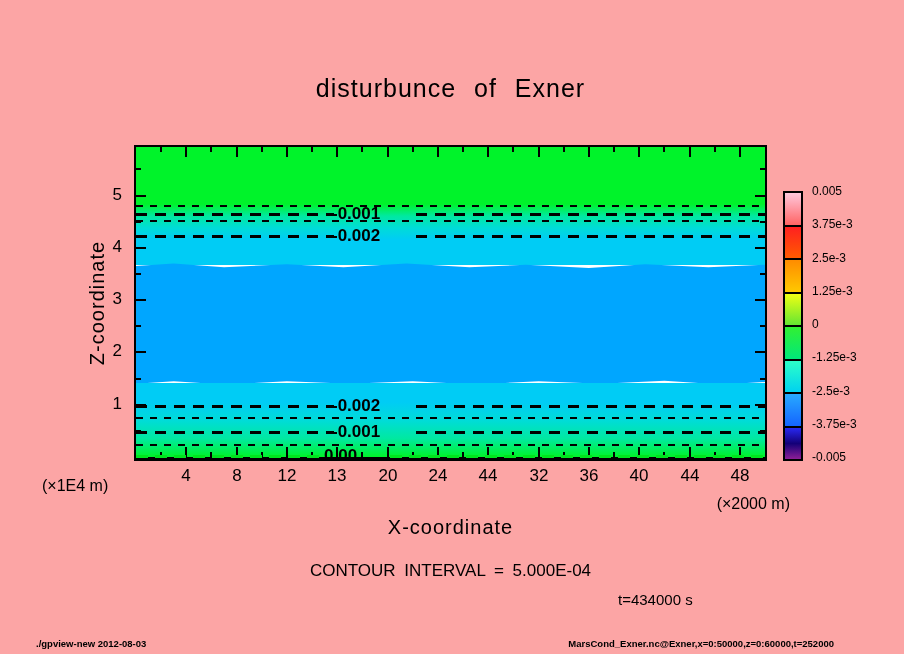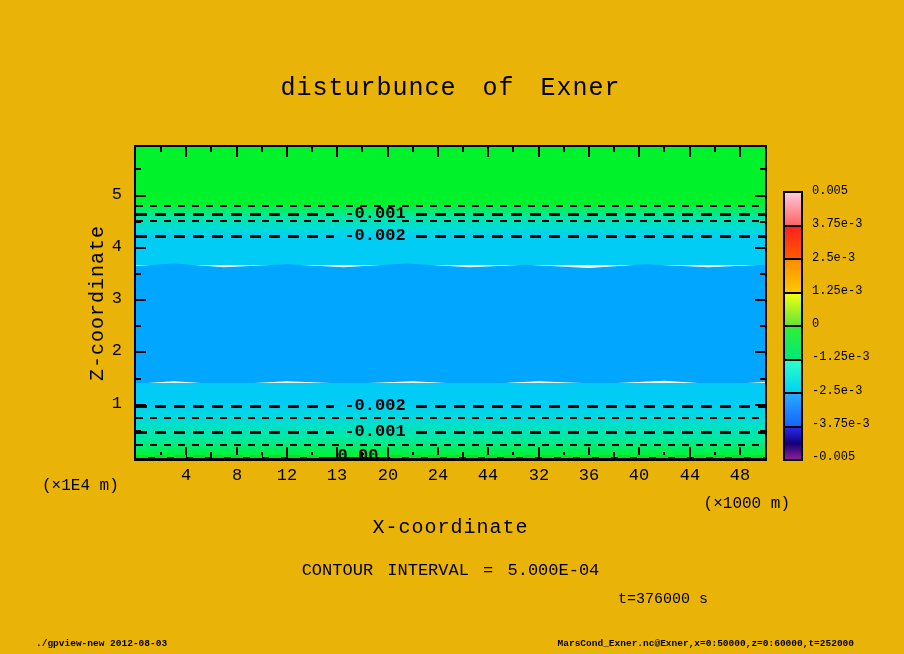--- a/index.html
+++ b/index.html
@@ -1,49 +1,49 @@
 <!DOCTYPE html>
 <html><head>
 <meta charset="utf-8">
 <style>
   html,body{margin:0;padding:0;background:#fff;}
   .canvas{
-    position:relative;width:904px;height:654px;background:#eab308;
-    font-family:Liberation Mono, monospace;color:#000;overflow:hidden;
+    position:relative;width:904px;height:654px;background:#fca5a5;
+    font-family:Liberation Sans, sans-serif;color:#000;overflow:hidden;
   }
   .abs{position:absolute;}
   .title{
     left:133px;top:74px;width:635px;text-align:center;
     font-size:25px;letter-spacing:1px;word-spacing:10px;white-space:nowrap;
   }
   .ylabel{
     left:97px;top:303px;transform:translate(-50%,-50%) rotate(-90deg);
     font-size:20px;white-space:nowrap;letter-spacing:1px;
   }
   .xlabel{left:133px;top:516px;width:635px;text-align:center;font-size:20px;letter-spacing:1px;}
   .yunit{left:42px;top:477px;font-size:16px;white-space:nowrap;}
   .xunit{left:648px;top:495px;width:142px;text-align:right;font-size:16px;white-space:nowrap;}
   .contour-note{left:133px;top:561px;width:635px;text-align:center;font-size:17px;word-spacing:4px;white-space:nowrap;}
   .time-note{left:618px;top:591px;font-size:15px;white-space:nowrap;}
   .footer{font-size:9.5px;font-weight:bold;white-space:nowrap;}
   .footer-left{left:36px;top:638px;}
-  .footer-right{left:470px;top:638px;width:384px;text-align:right;}
+  .footer-right{left:450px;top:638px;width:384px;text-align:right;}
   .plot-frame{
     left:134px;top:145px;width:633px;height:316px;box-sizing:border-box;
     border:solid #000;border-width:2px 2px 4px 2px;background:#fff;
   }
   .plot-content{position:absolute;left:0;top:0;width:629px;height:310px;overflow:visible;}
   .band{position:absolute;left:0;width:100%;}
   .tick{position:absolute;background:#000;z-index:5;}
   .cline{position:absolute;left:0;width:100%;z-index:6;}
   .cl-seg{position:absolute;top:0;height:100%;}
   .cl-thick .cl-seg{background-image:repeating-linear-gradient(90deg,#000 0 11px,transparent 11px 19px);}
   .cl-thin  .cl-seg{background-image:repeating-linear-gradient(90deg,#000 0 7px,transparent 7px 14px);}
   .cl-label{
-    position:absolute;height:20px;line-height:20px;text-align:center;
+    position:absolute;height:20px;line-height:20px;
     font-size:17px;font-weight:bold;z-index:7;white-space:nowrap;
   }
   .xt-label{position:absolute;width:40px;top:466px;text-align:center;font-size:17px;}
   .yt-label{position:absolute;left:86px;width:36px;text-align:right;font-size:17px;}
   .cbar{
     left:783px;top:191px;width:20px;height:270px;box-sizing:border-box;
     border:2px solid #000;display:flex;flex-direction:column;
   }
   .cbar-seg{flex:1;}
   .cbar-seg + .cbar-seg{border-top:2px solid #000;}
@@ -182,24 +182,24 @@
       <div class="cbar-seg" style="background: linear-gradient(rgb(255, 32, 32), rgb(255, 90, 0));"></div>
       <div class="cbar-seg" style="background: linear-gradient(rgb(255, 140, 0), rgb(255, 200, 0));"></div>
       <div class="cbar-seg" style="background: linear-gradient(rgb(240, 255, 20), rgb(100, 230, 50));"></div>
       <div class="cbar-seg" style="background: linear-gradient(rgb(50, 240, 50), rgb(0, 232, 122));"></div>
       <div class="cbar-seg" style="background: linear-gradient(rgb(45, 255, 200), rgb(0, 210, 240));"></div>
       <div class="cbar-seg" style="background: linear-gradient(rgb(40, 170, 255), rgb(20, 100, 255));"></div>
       <div class="cbar-seg" style="background: linear-gradient(rgb(40, 40, 240), rgb(20, 0, 120), rgb(140, 30, 150));"></div>
     </div>
 
   <div class="abs xlabel">X-coordinate</div>
-  <div class="abs xunit">(×1000 m)</div>
+  <div class="abs xunit">(×2000 m)</div>
 
   <div class="abs contour-note">CONTOUR INTERVAL = 5.000E-04</div>
-  <div class="abs time-note">t=376000 s</div>
+  <div class="abs time-note">t=434000 s</div>
 
   <div class="abs footer footer-left">./gpview-new  2012-08-03</div>
   <div class="abs footer footer-right">MarsCond_Exner.nc@Exner,x=0:50000,z=0:60000,t=252000</div>
 
 <div class="xt-label" style="left: 166px;">4</div>
     <div class="xt-label" style="left: 217px;">8</div>
     <div class="xt-label" style="left: 267px;">12</div>
     <div class="xt-label" style="left: 317px;">13</div>
     <div class="xt-label" style="left: 368px;">20</div>
     <div class="xt-label" style="left: 418px;">24</div>

